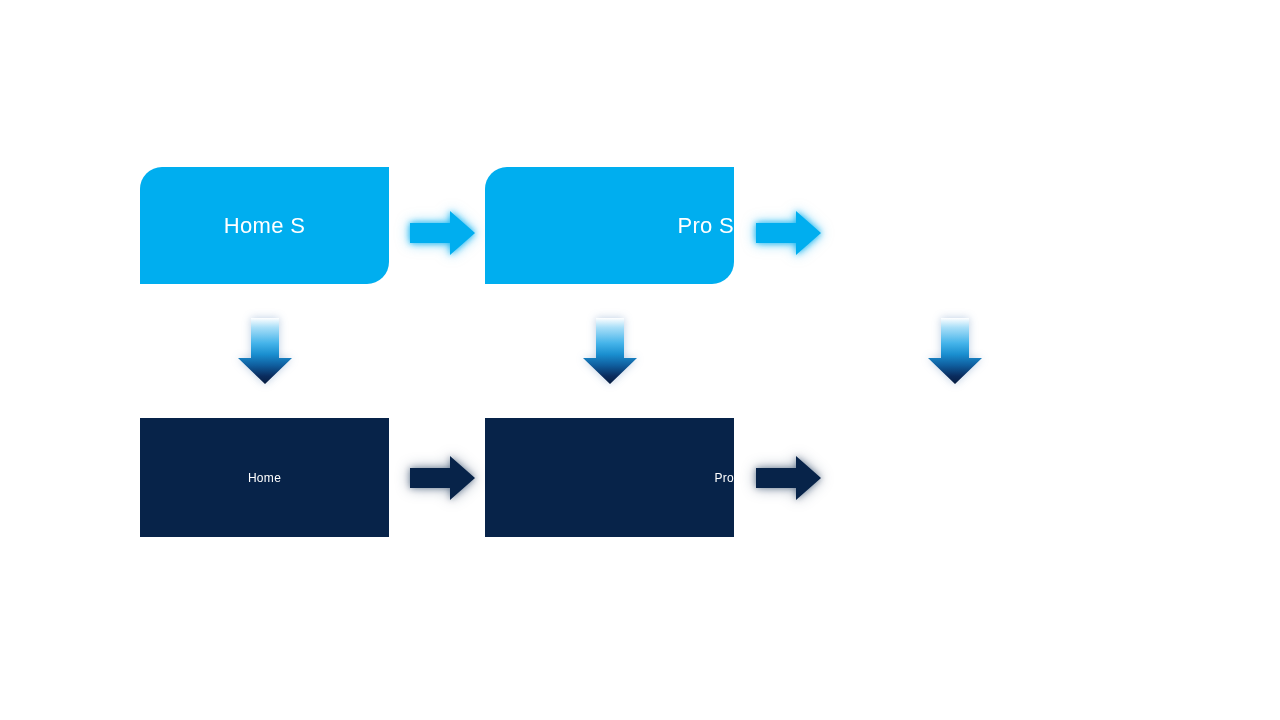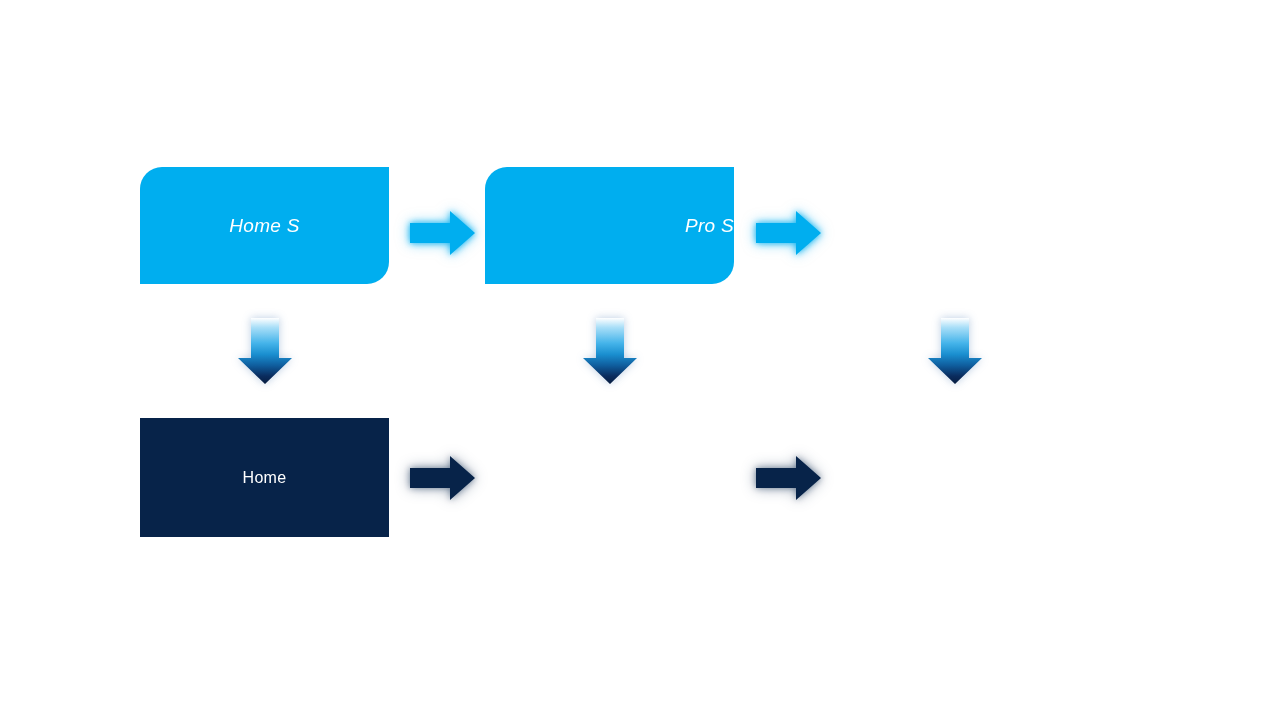--- a/index.html
+++ b/index.html
@@ -21,28 +21,27 @@
     display: flex;
     align-items: center;
     justify-content: center;
     color: var(--text-white);
   }
   .box-top {
     top: 167px;
     height: 117px;
     background: var(--light-blue);
     border-radius: 22px 0 22px 0;
-    font-size: 19px;
-    font-style: italic;
+    font-size: 22px;
   }
   .box-bottom {
     top: 418px;
     height: 119px;
     background: var(--dark-navy);
-    font-size: 16px;
+    font-size: 12px;
   }
   .col-0 { left: 140px; }
   .col-1 { left: 485px; justify-content: flex-end; }
   .col-2 { left: 830px; }
 
   .box .label { letter-spacing: 0.3px; }
 
   
   .harrow {
     position: absolute;
@@ -113,20 +112,23 @@
   <div class="varrow vcol-1">
     <div class="shape"></div>
   </div>
   <div class="varrow vcol-2">
     <div class="shape"></div>
   </div>
 
   <div class="box box-bottom col-0">
     <span class="label">Home</span>
   </div>
+  <div class="box box-bottom col-1">
+    <span class="label">Pro</span>
+  </div>
 
   <div class="harrow harrow-bottom hgap-1">
     <div class="shape"></div>
   </div>
   <div class="harrow harrow-bottom hgap-2">
     <div class="shape"></div>
   </div>
 
 </div>
 

